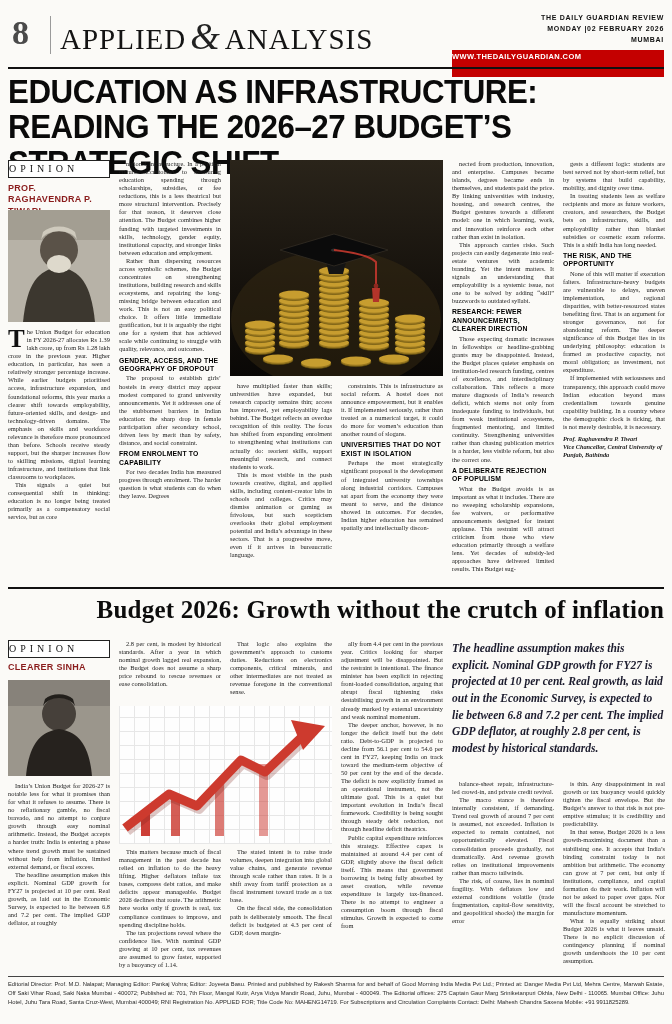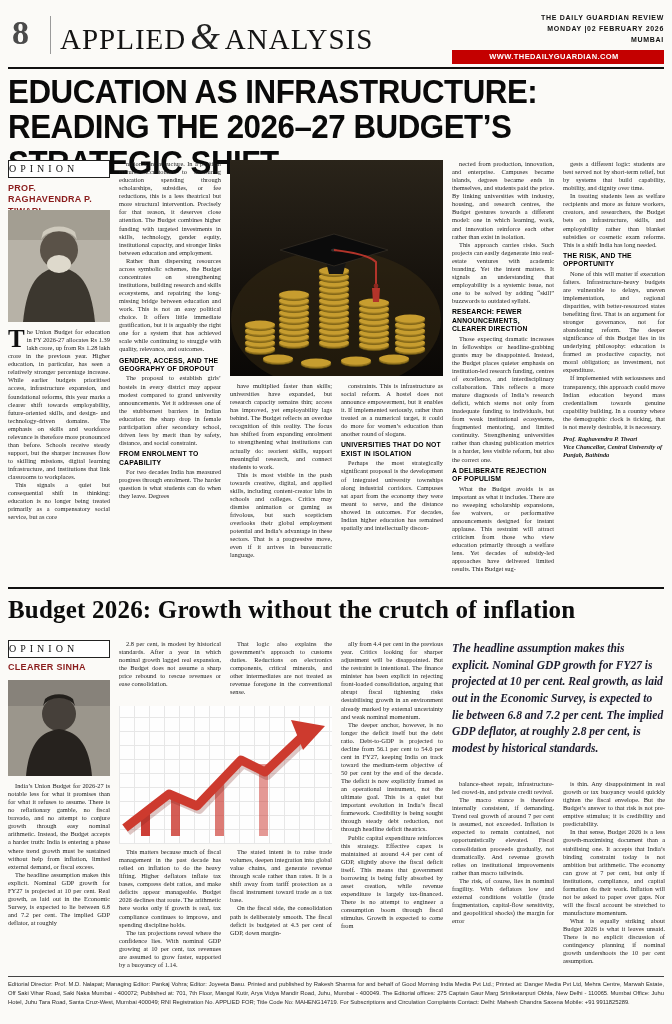--- a/index.html
+++ b/index.html
@@ -8,37 +8,37 @@
     position:relative; width:672px; height:1024px; margin:0 auto;
     background:#fbfaf7; overflow:hidden;
     font-family:"Liberation Serif", serif; color:#1c1c1c;
   }
   
   .pagenum { position:absolute; left:12px; top:14px; font:bold 34px "Liberation Serif", serif; color:#4a4a4a; }
   .mast-divider { position:absolute; left:50px; top:16px; width:1px; height:38px; background:#9a9a9a; }
   .section-title { position:absolute; left:60px; top:14px; font-family:"Liberation Serif", serif; font-size:29px; letter-spacing:1px; color:#141414; white-space:nowrap; }
   .section-title .amp { font-style:italic; font-size:38px; font-family:"Liberation Serif", serif; padding:0 4px; color:#222; }
   .mast-right { position:absolute; right:8px; top:12px; text-align:right; font-family:"Liberation Sans", sans-serif; font-size:7px; font-weight:bold; letter-spacing:0.7px; line-height:1.6; color:#111; }
-  .web-bar { position:absolute; left:452px; top:50px; width:212px; height:14px; background:#c40000; color:#fff; font-family:"Liberation Sans", sans-serif; font-size:7.5px; font-weight:bold; letter-spacing:0.4px; line-height:13px; text-align:center; padding-right:8px; }
+  .web-bar { position:absolute; left:452px; top:50px; width:212px; height:27px; background:#c40000; color:#fff; font-family:"Liberation Sans", sans-serif; font-size:7.5px; font-weight:bold; letter-spacing:0.4px; line-height:13px; text-align:left; padding-right:8px; }
   .rule-top { position:absolute; left:8px; top:67px; width:656px; height:2px; background:#111; }
   
   .headline1 { position:absolute; left:8px; top:74px; width:713px; transform:scaleX(0.92); transform-origin:left top; font-family:"Liberation Sans", sans-serif; font-weight:800; font-size:34px; line-height:1.04; letter-spacing:-0.5px; color:#0a0a0a; }
   .opinion-box { position:absolute; width:102px; height:18px; border:1.3px solid #222; background:#fff; text-align:left; font-family:"Liberation Serif", serif; font-size:10px; letter-spacing:4px; line-height:15px; color:#151515; }
   .author-name { position:absolute; width:102px; font-family:"Liberation Sans", sans-serif; font-weight:800; font-size:9px; line-height:1.25; letter-spacing:0.3px; color:#8a1c1c; }
   .photo { position:absolute; width:102px; overflow:hidden; }
   .col { position:absolute; width:102px; overflow:hidden; font-size:6.4px; line-height:1.26; text-align:justify; color:#1c1c1c; }
   .blk-p { text-indent:7px; }
   .blk-pd { }
   .blk-h { font-family:"Liberation Sans", sans-serif; font-weight:800; font-size:6.8px; line-height:1.25; margin:3px 0 1px; letter-spacing:0.2px; color:#000; text-align:left; }
   .blk-credit { font-style:italic; font-weight:bold; margin-top:4px; white-space:pre-line; font-size:6.3px; text-align:left; }
   .dropcap { float:left; font-family:"Liberation Serif", serif; font-weight:bold; font-size:25px; line-height:20px; padding:1px 2px 0 0; color:#101010; }
   .feature-img { position:absolute; left:230px; top:160px; width:213px; height:216px; overflow:hidden; }
   .rule-mid { position:absolute; left:8px; top:587px; width:656px; height:2px; background:#111; }
   
-  .headline2 { position:absolute; left:8px; top:596px; width:656px; text-align:left; font-family:"Liberation Serif", serif; font-weight:bold; font-size:25px; letter-spacing:0.2px; color:#0c0c0c; }
+  .headline2 { position:absolute; left:8px; top:596px; width:656px; text-align:right; font-family:"Liberation Serif", serif; font-weight:bold; font-size:25px; letter-spacing:0.2px; color:#0c0c0c; }
   .pull-quote { position:absolute; left:452px; top:640px; width:212px; height:134px; overflow:hidden; font-family:"Liberation Serif", serif; font-style:italic; font-weight:bold; font-size:11.5px; line-height:1.45; color:#1c1c2e; }
   .chart-img { position:absolute; left:119px; top:706px; width:213px; height:138px; overflow:hidden;
     background:
       repeating-linear-gradient(0deg,#e7e7e7 0 1px, transparent 1px 14px),
       repeating-linear-gradient(90deg,#e7e7e7 0 1px, transparent 1px 15px),
       #fefefe;
   }
   
   .rule-bot { position:absolute; left:8px; top:976px; width:656px; height:1px; background:#444; }
   .footer-text { position:absolute; left:8px; top:980px; width:656px; font-family:"Liberation Sans", sans-serif; font-size:5.8px; line-height:1.55; text-align:justify; color:#2a2a2a; }

